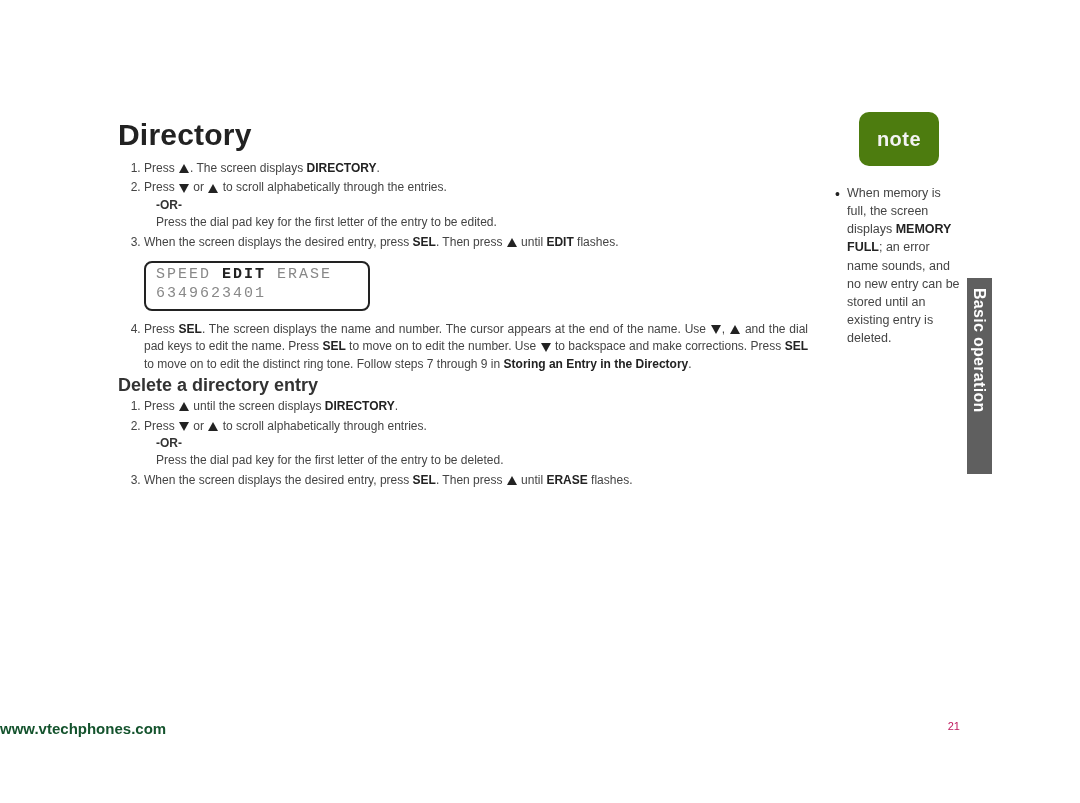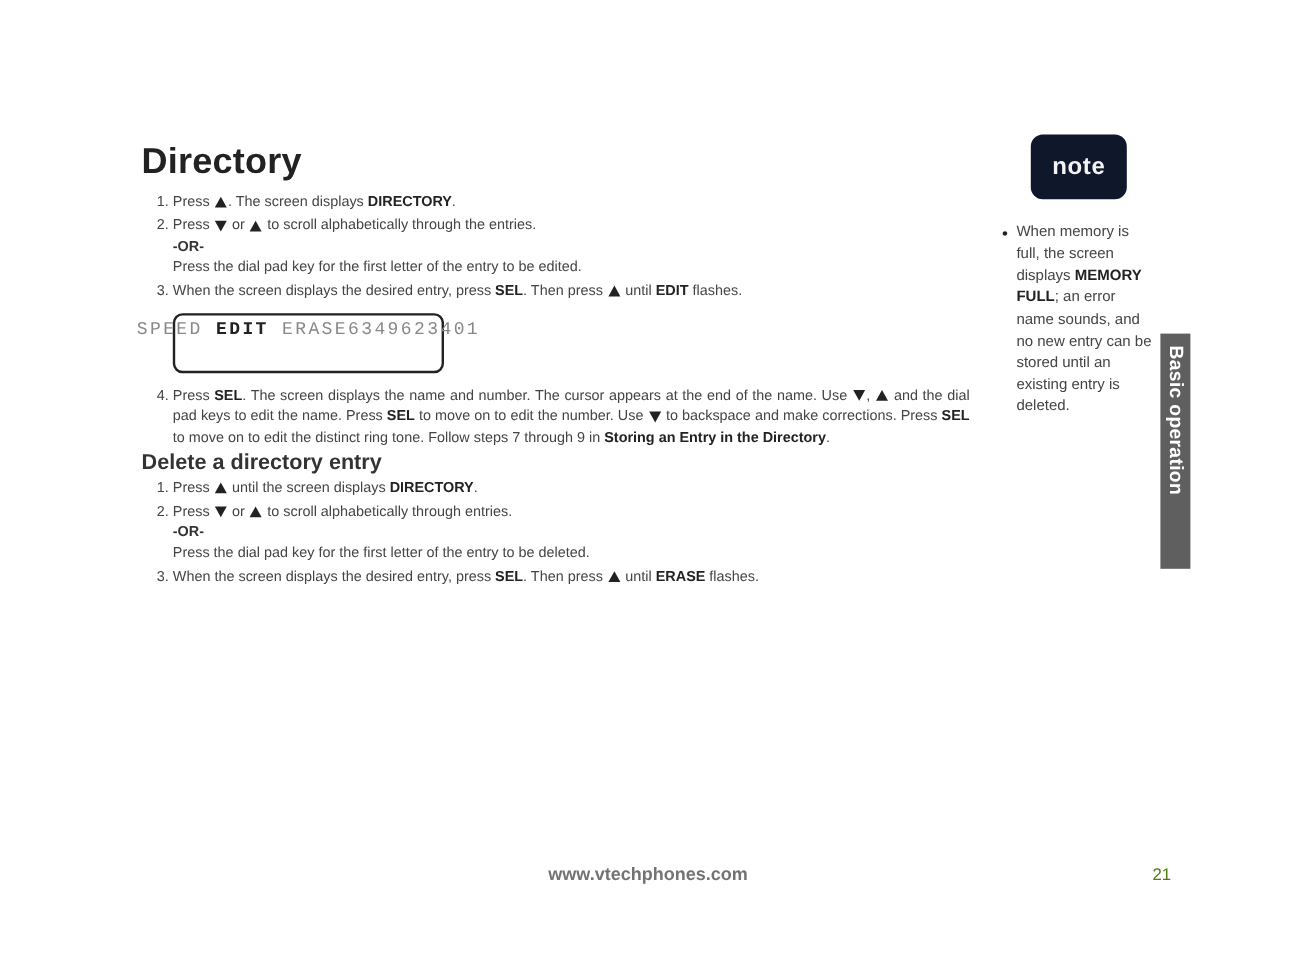--- a/index.html
+++ b/index.html
@@ -36,40 +36,40 @@
     padding: 0 0 0 14px;
     font-size: 12px;
     line-height: 1.45;
     color: #444;
   }
   ol li {
     margin-bottom: 2px;
     text-align: justify;
   }
   .indent-block {
-    margin-left: 0;
+    margin-left: 12px;
   }
   .or {
     font-weight: 700;
     color: #333;
   }
   .bold {
     font-weight: 700;
     color: #222;
   }
   .screen-box {
     border: 2.5px solid #222;
     border-radius: 8px;
     width: 226px;
     height: 50px;
     margin: 10px 0 10px 26px;
     padding: 3px 10px;
     box-sizing: border-box;
     display: flex;
-    justify-content: center;
+    flex-direction: column;
   }
   .lcd-line {
     font-family: "Courier New", monospace;
     letter-spacing: 2px;
     font-size: 15px;
     color: #888;
     line-height: 1.25;
     white-space: nowrap;
   }
   .lcd-bold {
@@ -89,21 +89,21 @@
   .triangle-down { border-top: 9px solid #222; }
 
   
   .note-col {
     position: absolute;
     left: 835px;
     top: 112px;
     width: 128px;
   }
   .note-box {
-    background: #0f172a;
+    background: #4d7c0f;
     width: 80px;
     height: 54px;
     border-radius: 10px;
     display: flex;
     align-items: center;
     justify-content: center;
     color: #f3f3f3;
     font-weight: 700;
     font-size: 20px;
     letter-spacing: 0.5px;
@@ -145,31 +145,31 @@
     font-size: 16px;
     letter-spacing: 0.3px;
   }
 
   
   .footer {
     position: absolute;
     left: 0;
     width: 1080px;
     top: 720px;
-    text-align: center;
+    text-align: left;
     font-weight: 700;
     font-size: 15px;
-    color: #737373;
+    color: #14532d;
   }
   .page-number {
     position: absolute;
-    right: 104px;
+    right: 120px;
     top: 720px;
-    font-size: 14px;
-    color: #4d7c0f;
+    font-size: 11px;
+    color: #be185d;
   }
 </style>
 </head>
 <body>
 
 <div class="page">
   <h1 class="title">Directory</h1>
 
   <ol>
     <li>

